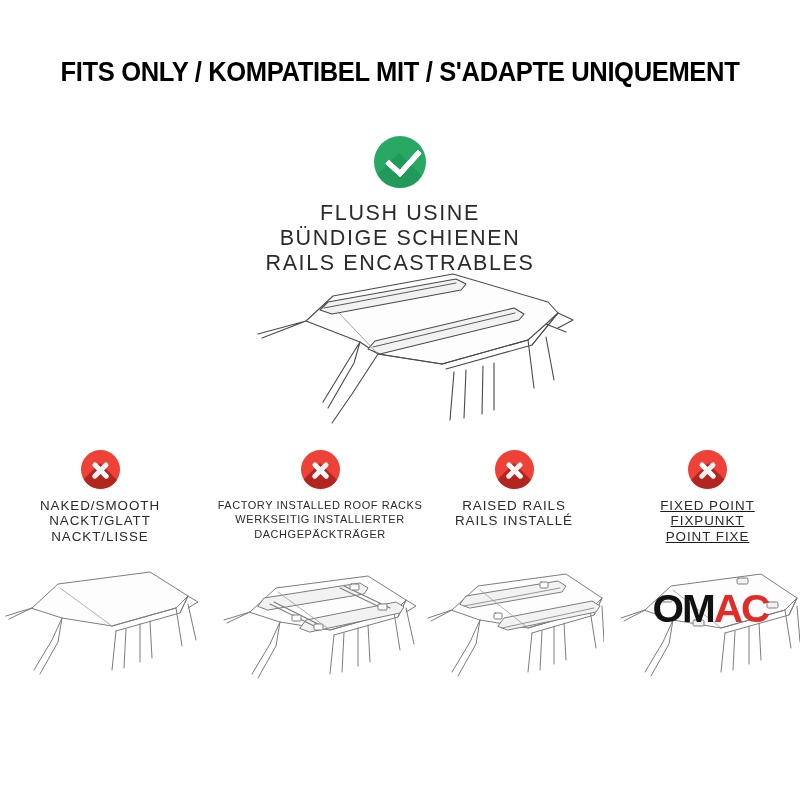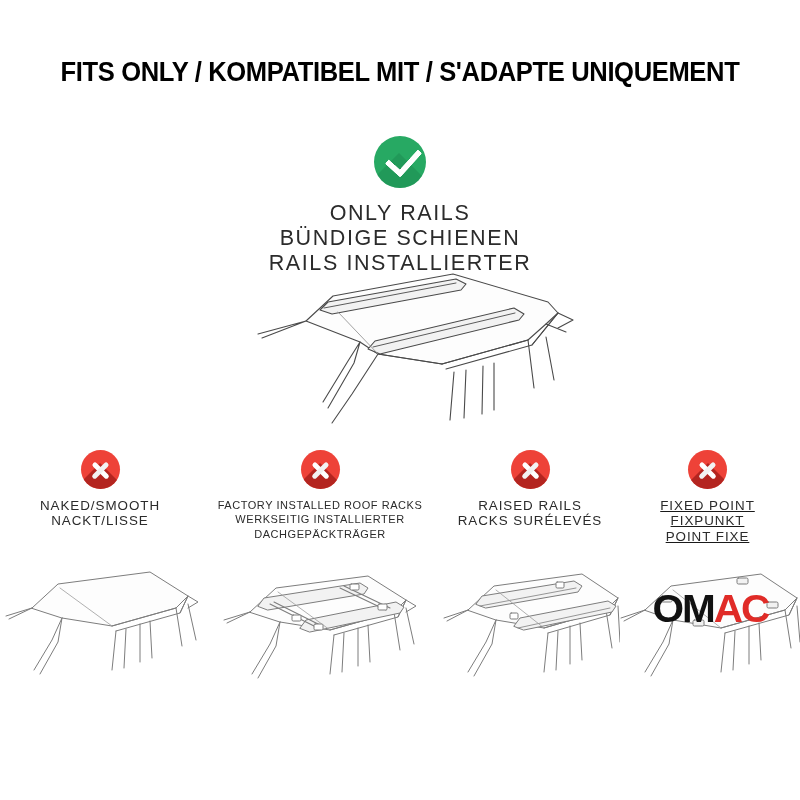--- a/index.html
+++ b/index.html
@@ -84,21 +84,21 @@
     left:0;top:450px;
     width:800px;height:250px;
   }
   .col{
     position:absolute;
     top:0;
     text-align:center;
   }
   .col-0{left:0px;  width:200px;}
   .col-1{left:200px;width:240px;}
-  .col-2{left:440px;width:180px;}
+  .col-2{left:424px;width:180px;}
   .col-3{left:615px;width:185px;text-decoration:underline;}
 
   .badge-no{
     width:39px;height:39px;
     margin:0 auto;
     border-radius:50%;
     background:#ee4238;
     position:relative;
     overflow:hidden;
   }
@@ -158,23 +158,23 @@
 <div class="page">
 
   <div class="title">FITS ONLY / KOMPATIBEL MIT / S'ADAPTE UNIQUEMENT</div>
 
   <div class="hero">
     <div class="badge-ok">
       <div class="shade"></div>
       <div class="tick"></div>
     </div>
     <div class="hero-lines">
-      <div>ONLY RAILS</div>
+      <div>FLUSH USINE</div>
       <div>BÜNDIGE SCHIENEN</div>
-      <div>RAILS INSTALLIERTER</div>
+      <div>RAILS ENCASTRABLES</div>
     </div>
   </div>
 
   <div class="hero-art">
     <svg viewBox="0 0 350 160" width="350" height="160" fill="none" stroke="#4a4a4a" stroke-width="1.1" stroke-linejoin="round" stroke-linecap="round">
 
       <path d="M78 53 L105 28 L225 6 L320 34 L330 45 L318 56 L300 72 L214 96 L150 86 L132 74 Z" fill="#fdfdfd"></path>
 
       <path d="M78 53 L30 66 M78 53 L34 70"></path>
       <path d="M132 74 L120 93 L95 134 M132 74 L126 95 L100 140"></path>
@@ -203,20 +203,21 @@
   <div class="cols">
 
     <div class="col col-0">
       <div class="badge-no">
         <div class="shade"></div>
         <div class="x1"></div>
         <div class="x2"></div>
       </div>
       <div class="col-label">
         <div>NAKED/SMOOTH</div>
+        <div>NACKT/GLATT</div>
         <div>NACKT/LISSE</div>
       </div>
       <div class="col-art">
         <svg viewBox="0 0 200 140" width="200" height="140" fill="none" stroke="#7d7d7d" stroke-width="1" stroke-linejoin="round" stroke-linecap="round">
           <path d="M32 50 L58 26 L150 14 L188 38 L176 50 L112 68 L62 60 Z" fill="#fdfdfd"></path>
           <path d="M32 50 L6 58 M32 50 L9 61"></path>
           <path d="M62 60 L52 82 L34 112 M62 60 L58 84 L40 116"></path>
           <path d="M112 68 L176 50"></path>
           <path d="M116 73 L180 55 L188 38"></path>
           <path d="M116 73 L112 112 M126 71 L124 110"></path>
@@ -267,21 +268,21 @@
     </div>
 
     <div class="col col-2">
       <div class="badge-no">
         <div class="shade"></div>
         <div class="x1"></div>
         <div class="x2"></div>
       </div>
       <div class="col-label">
         <div>RAISED RAILS</div>
-        <div>RACKS SURÉLEVÉS</div>
+        <div>RAILS INSTALLÉ</div>
       </div>
       <div class="col-art">
         <svg viewBox="0 0 180 140" width="180" height="140" fill="none" stroke="#7d7d7d" stroke-width="1" stroke-linejoin="round" stroke-linecap="round">
           <path d="M28 52 L54 28 L142 16 L178 40 L166 52 L104 70 L56 62 Z" fill="#fdfdfd"></path>
           <path d="M28 52 L4 60 M28 52 L7 63"></path>
           <path d="M56 62 L46 84 L28 114 M56 62 L52 86 L34 118"></path>
           <path d="M104 70 L166 52"></path>
           <path d="M108 75 L170 57 L178 40"></path>
           <path d="M108 75 L104 114 M118 73 L116 112"></path>
           <path d="M130 68 L130 106 M140 65 L142 102"></path>

